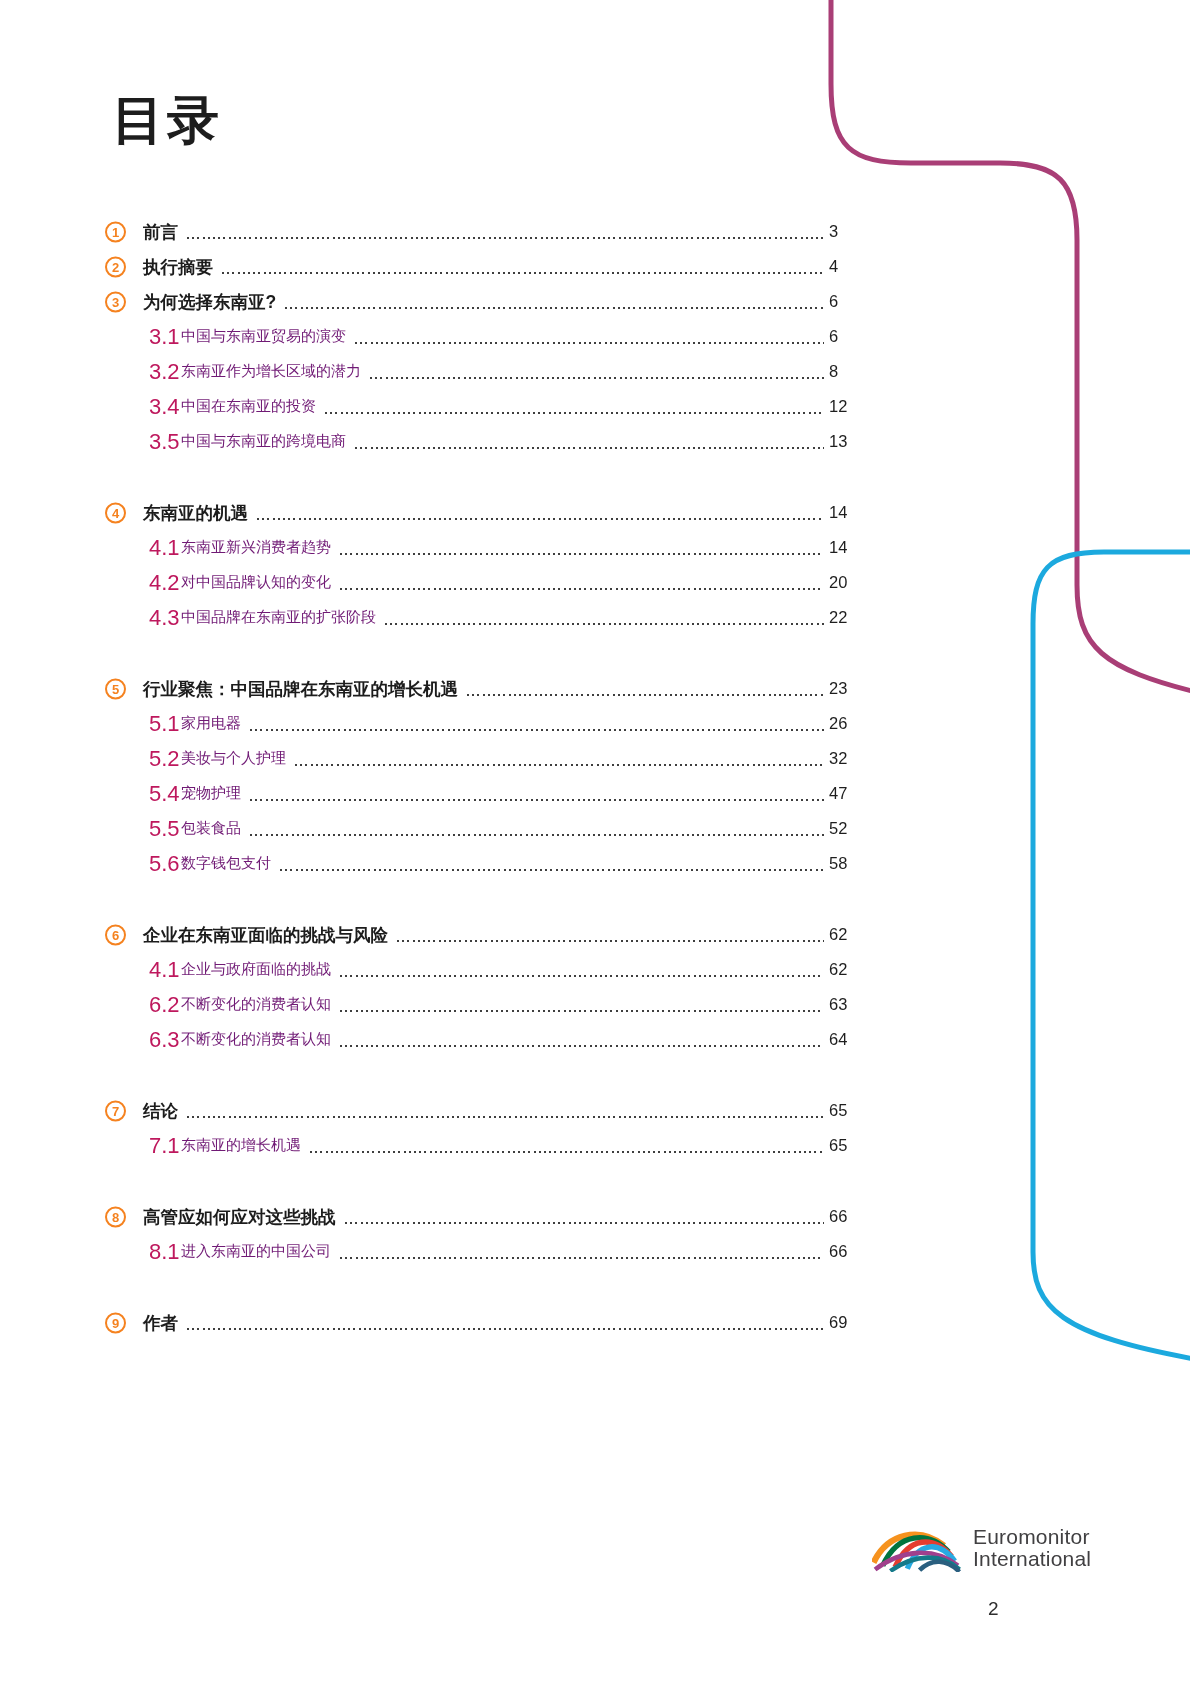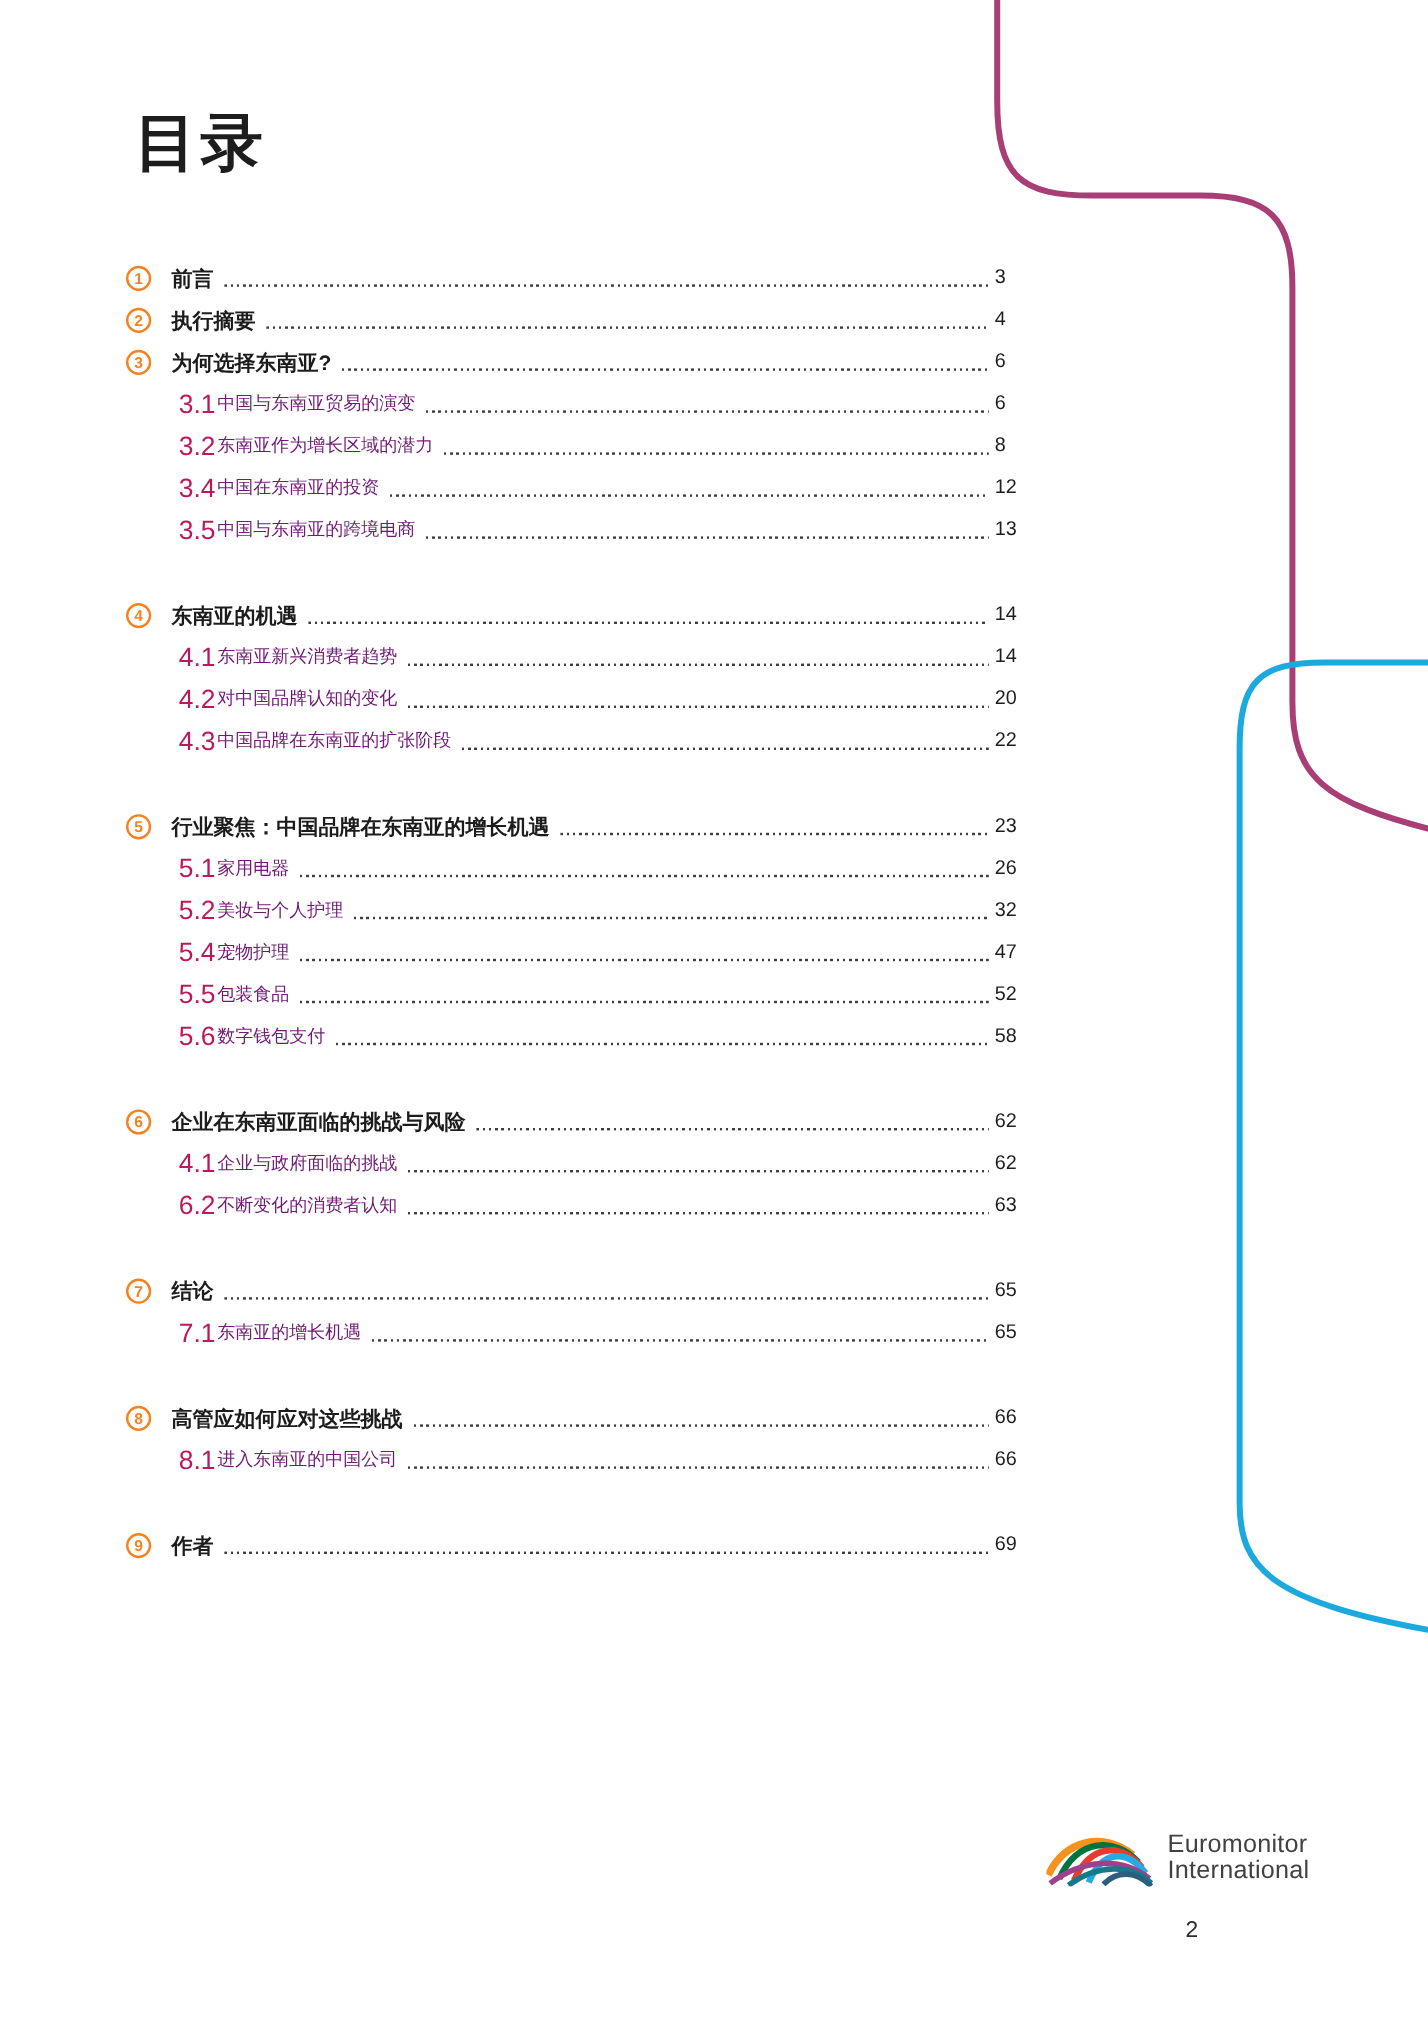--- a/index.html
+++ b/index.html
@@ -176,20 +176,26 @@
           <span class="sub-num">4.1</span>
           <span class="label">企业与政府面临的挑战</span>
           <div class="leader"></div>
           <span class="page-num">62</span>
         </div>
         <div class="toc-row sub-row">
           <span class="sub-num">6.2</span>
           <span class="label">不断变化的消费者认知</span>
           <div class="leader"></div>
           <span class="page-num">63</span>
+        </div>
+        <div class="toc-row sub-row">
+          <span class="sub-num">6.3</span>
+          <span class="label">不断变化的消费者认知</span>
+          <div class="leader"></div>
+          <span class="page-num">64</span>
         </div>
       </div>
       <div class="toc-section gap">
         <div class="toc-row top-row">
           <span class="badge">7</span>
           <span class="label">结论</span>
           <div class="leader"></div>
           <span class="page-num">65</span>
         </div>
         <div class="toc-row sub-row">

